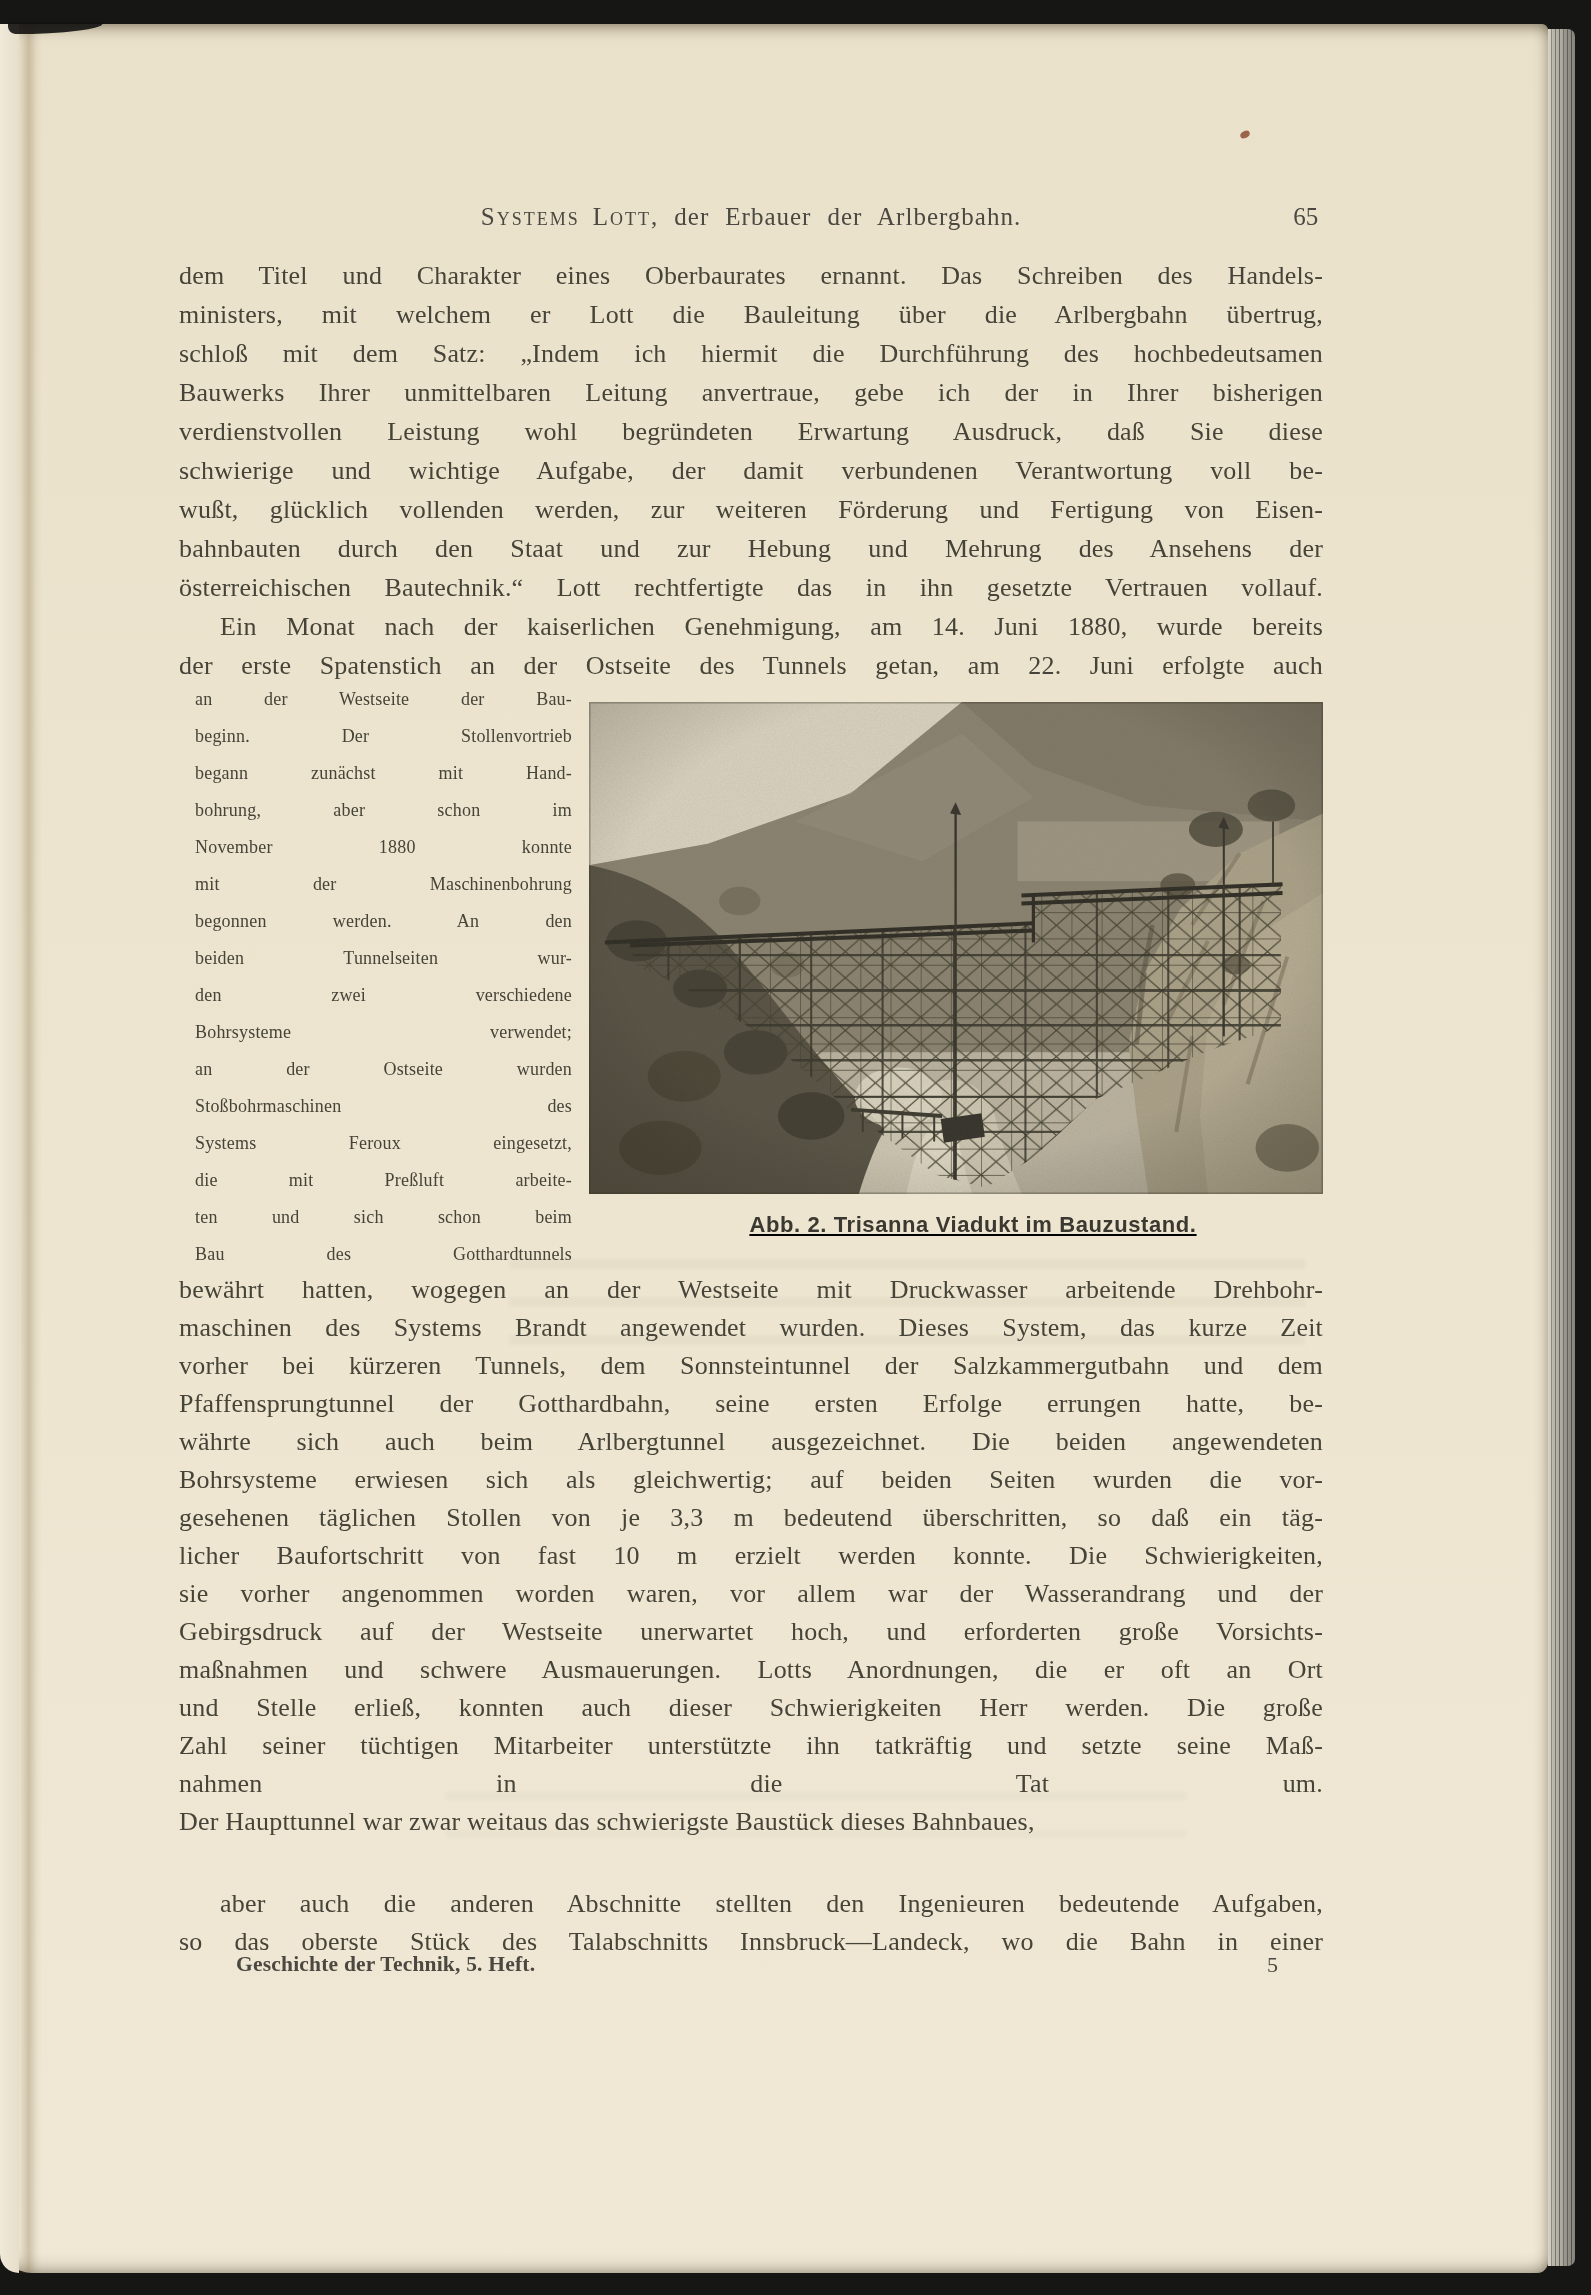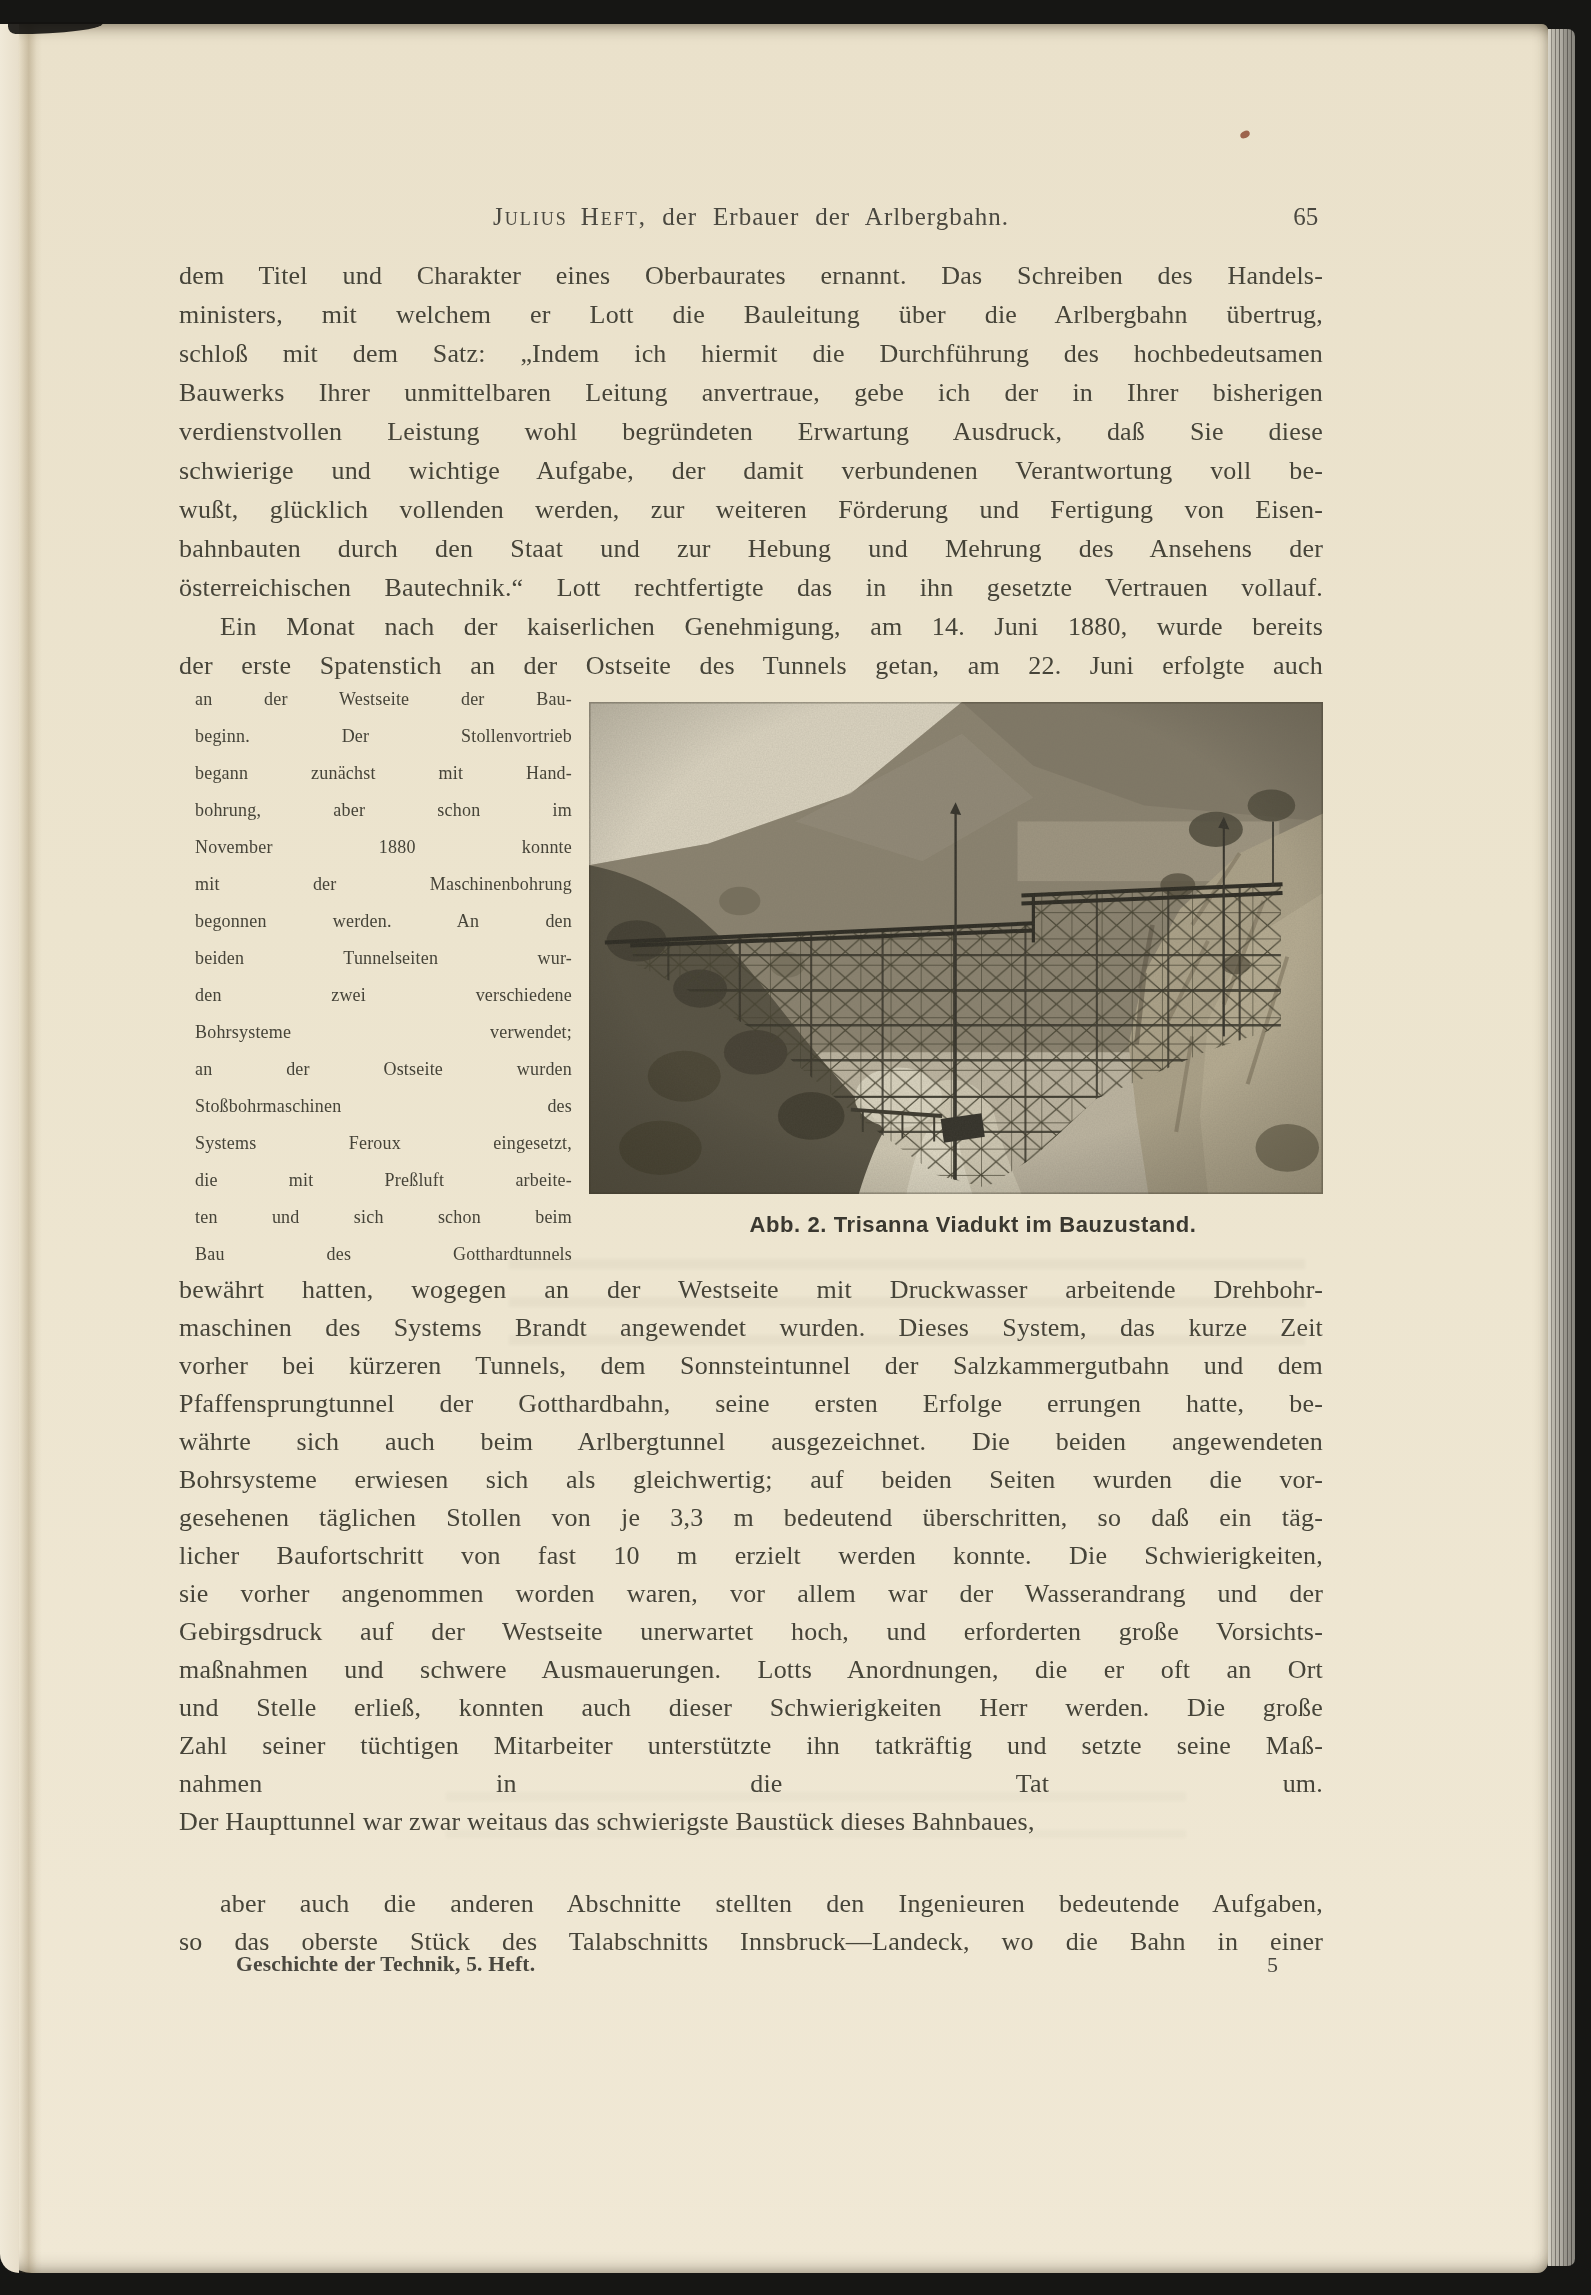--- a/index.html
+++ b/index.html
@@ -63,21 +63,21 @@
   .para2{top:1247px;}
   .para2 .tl{line-height:38px;height:38px;}
   .para2 .tl:nth-child(15){text-align-last:left;}
   .para2 .tl:nth-child(16){text-indent:41px;margin-top:44px;}
 
   
   .mid{position:absolute;left:179px;top:657px;width:1144px;height:590px;}
   .leftcol{position:absolute;left:16px;top:0;width:377px;color:#464439;font-size:18px;}
   .leftcol .tl{line-height:37px;height:37px;}
 
-  .fig{position:absolute;left:410px;top:20.7px;width:768px;margin:0;}
+  .fig{position:absolute;left:410px;top:20.7px;width:768px;margin:0;text-decoration:underline;}
   .fig svg{display:block;width:734px;height:492px;}
   .caption{
     margin-top:17.5px;text-align:center;
     font-family:"Liberation Sans","DejaVu Sans",sans-serif;
     font-weight:700;font-size:22px;line-height:27px;letter-spacing:0.6px;color:#3a3830;
   }
 
   
   .footer{position:absolute;left:179px;top:1927px;width:1144px;height:29px;color:#4a4840;font-size:21.5px;line-height:27px;}
   .footer-left{margin-left:57px;letter-spacing:0.2px;font-weight:bold;}
@@ -103,21 +103,21 @@
 
 <div class="stage">
 
   <div class="page">
     <div class="gutter-shadow"></div>
     <div class="dogear"></div>
     <div class="ghost ghost1"></div>
     <div class="ghost ghost2"></div>
 
     <div class="running-header">
-      <div class="header-title"><span class="smallcaps">Julius Heft</span><span>, der Erbauer der Arlbergbahn.</span></div>
+      <div class="header-title"><span class="smallcaps">Systems Lott</span><span>, der Erbauer der Arlbergbahn.</span></div>
       <div class="page-number">65</div>
     </div>
 
     <div class="para para1">
         <div class="tl">dem Titel und Charakter eines Oberbaurates ernannt. Das Schreiben des Handels-</div>
         <div class="tl">ministers, mit welchem er Lott die Bauleitung über die Arlbergbahn übertrug,</div>
         <div class="tl">schloß mit dem Satz: „Indem ich hiermit die Durchführung des hochbedeutsamen</div>
         <div class="tl">Bauwerks Ihrer unmittelbaren Leitung anvertraue, gebe ich der in Ihrer bisherigen</div>
         <div class="tl">verdienstvollen Leistung wohl begründeten Erwartung Ausdruck, daß Sie diese</div>
         <div class="tl">schwierige und wichtige Aufgabe, der damit verbundenen Verantwortung voll be-</div>

